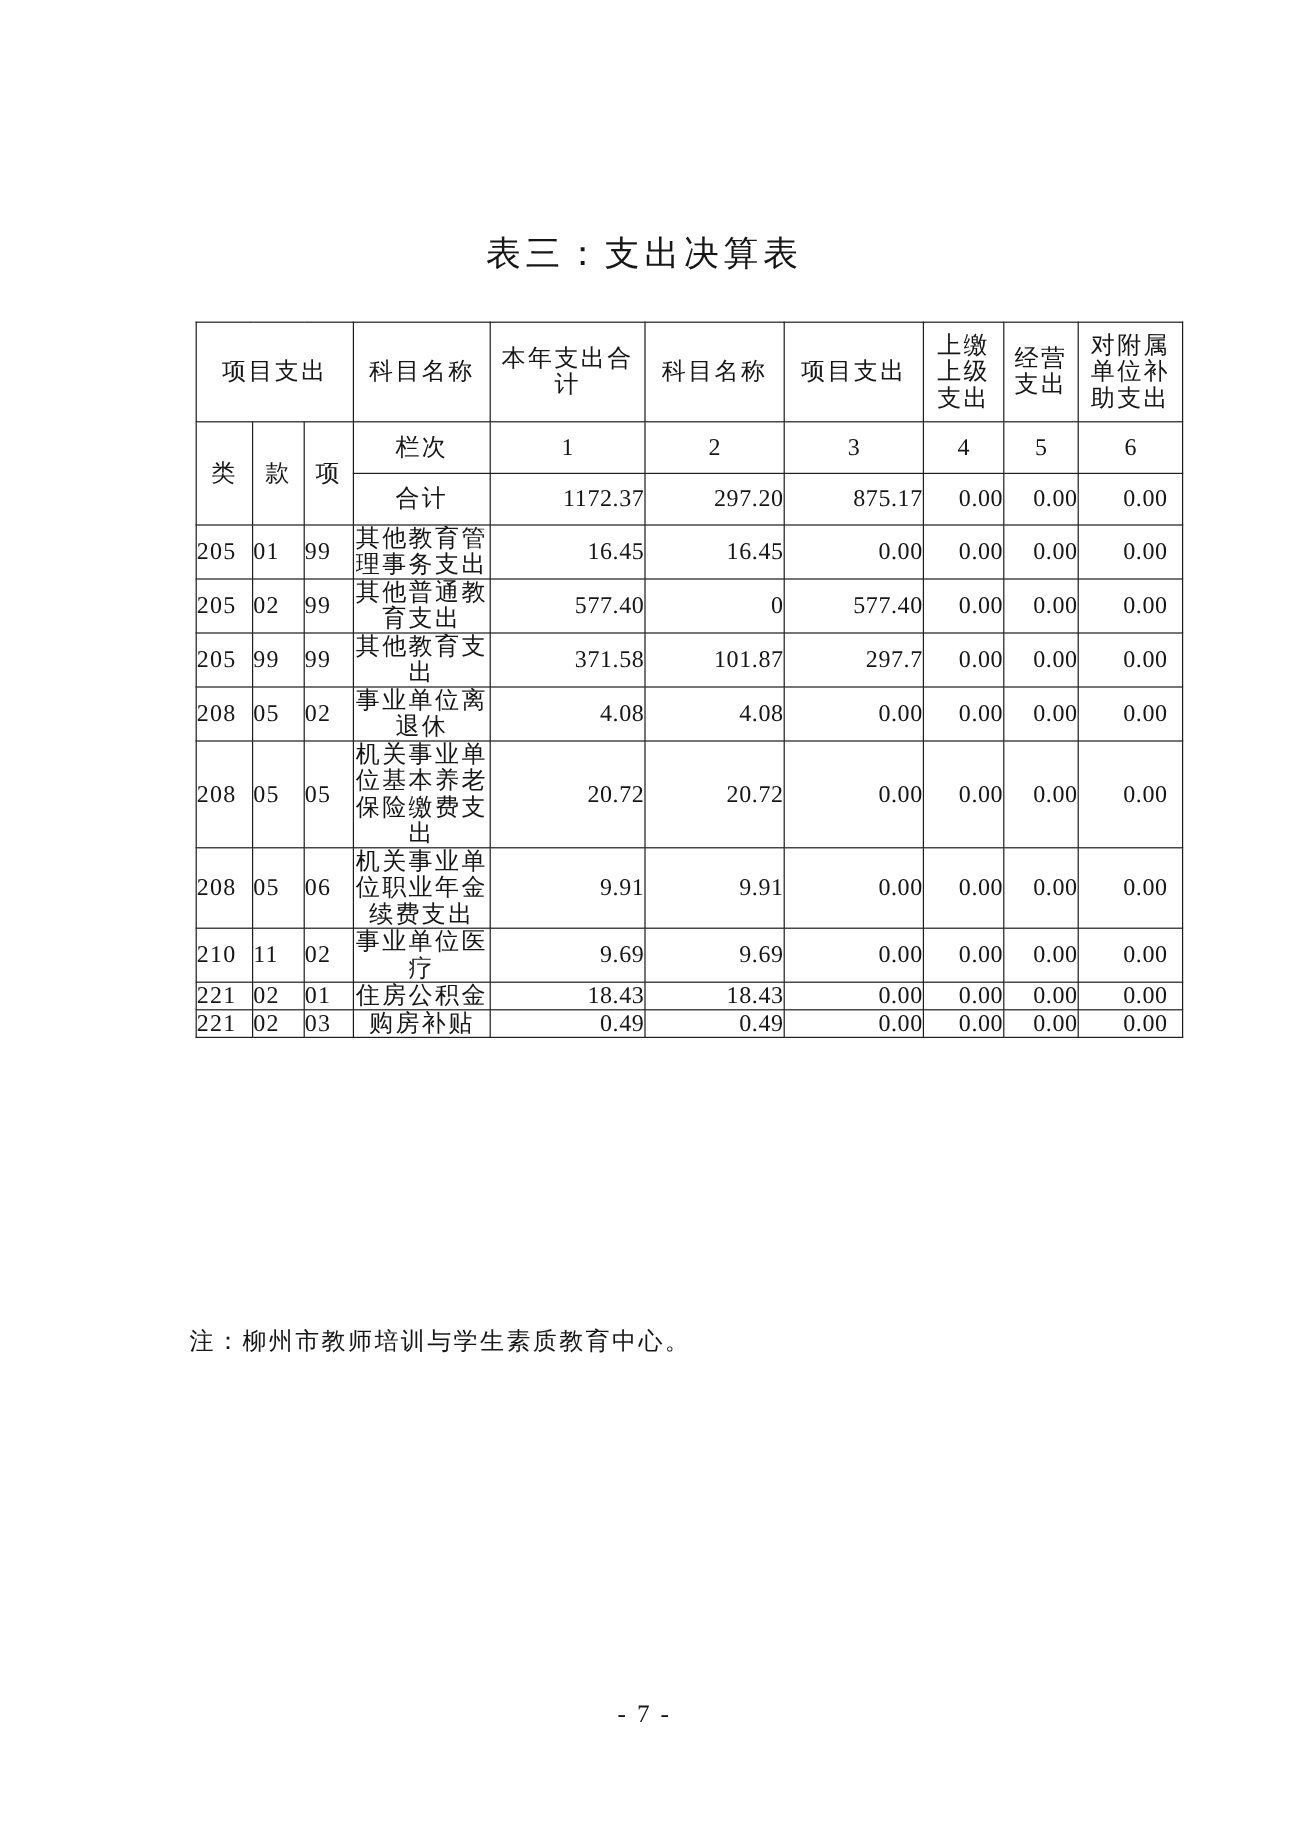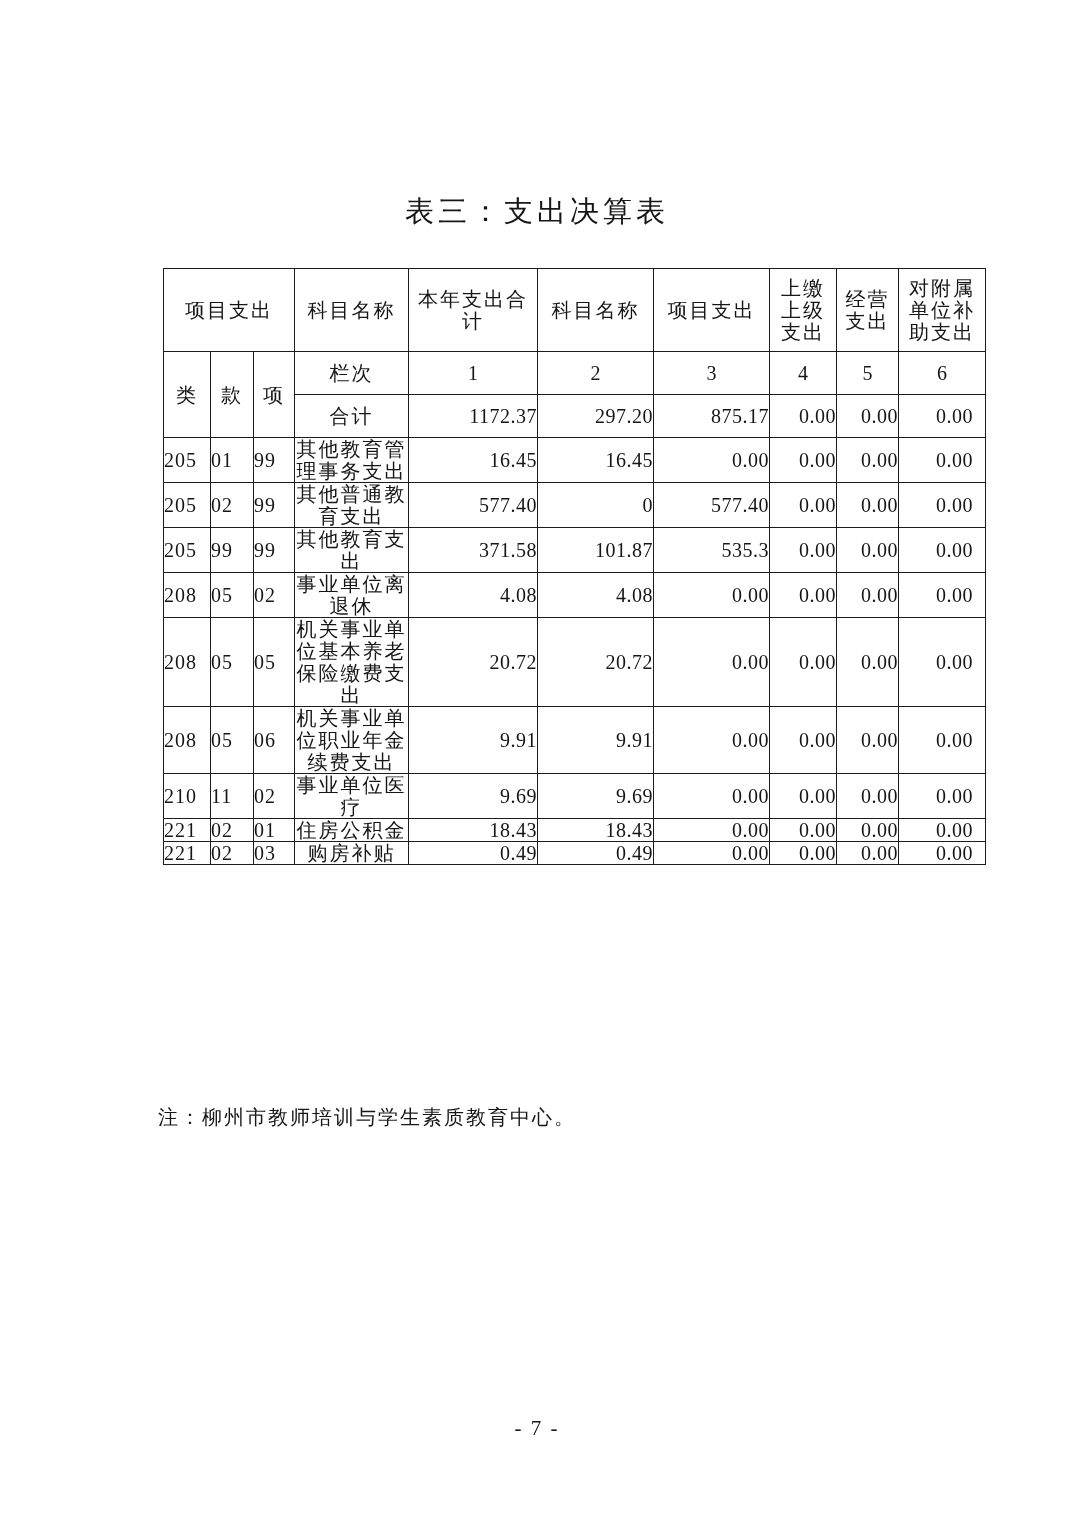--- a/index.html
+++ b/index.html
@@ -170,21 +170,21 @@
       <td class="num">0.00</td>
       <td class="num last">0.00</td>
     </tr>
         <tr>
       <td class="code">205</td>
       <td class="code">99</td>
       <td class="code">99</td>
       <td class="cname">其他教育支出</td>
       <td class="num">371.58</td>
       <td class="num">101.87</td>
-      <td class="num">535.3</td>
+      <td class="num">297.7</td>
       <td class="num">0.00</td>
       <td class="num">0.00</td>
       <td class="num last">0.00</td>
     </tr>
         <tr>
       <td class="code">208</td>
       <td class="code">05</td>
       <td class="code">02</td>
       <td class="cname">事业单位离退休</td>
       <td class="num">4.08</td>

